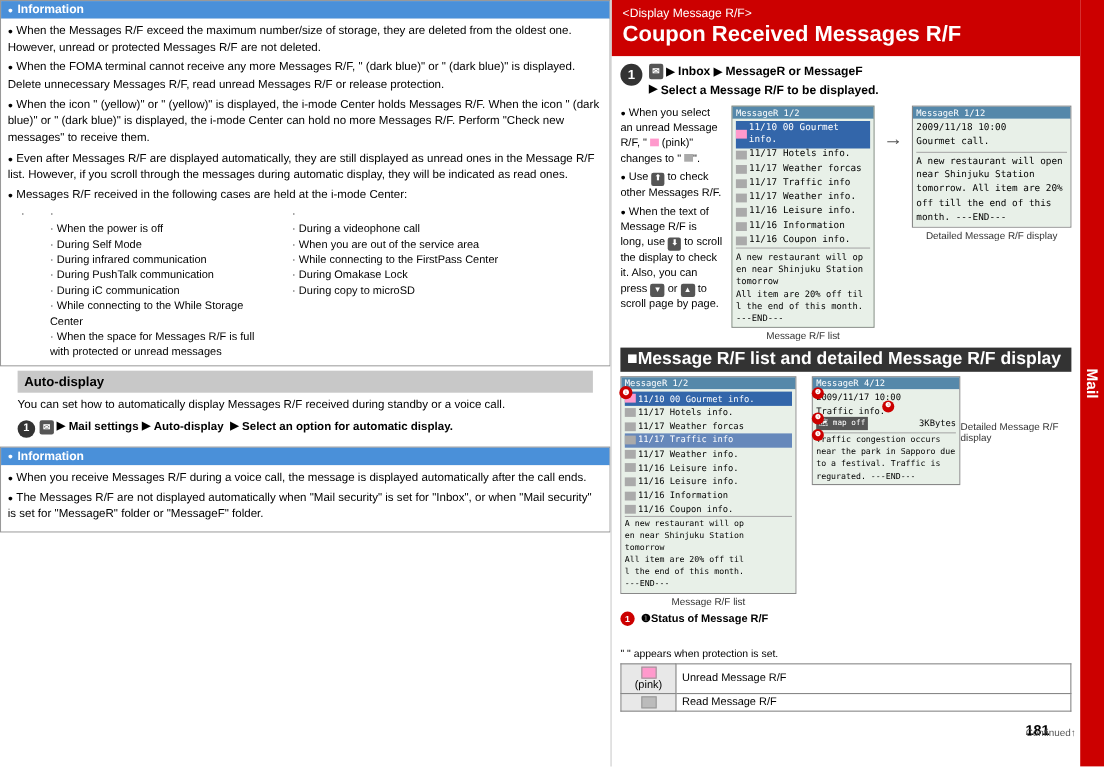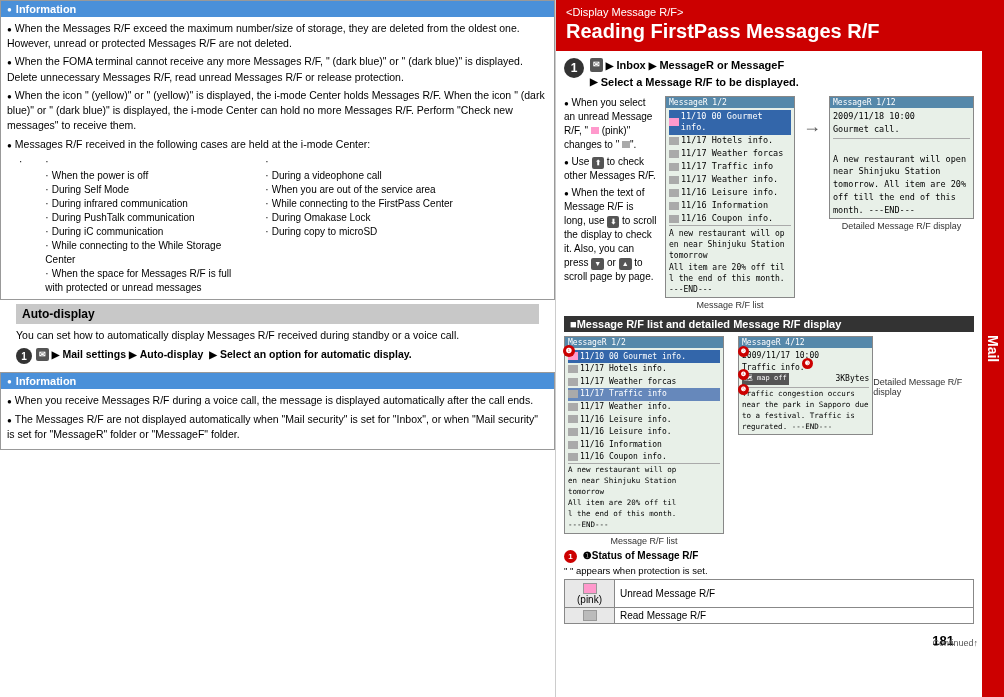--- a/index.html
+++ b/index.html
@@ -268,21 +268,21 @@
       align-items: center;
       font-size: 18px;
       color: #555;
       margin-top: 20px;
     }
 
     .section-title-bar {
       background: #333;
       color: white;
       font-weight: bold;
-      font-size: 11px;
+      font-size: 16px;
       padding: 2px 6px;
       margin: 4px 0;
     }
 
     .two-screens-row {
       display: flex;
       gap: 6px;
       margin-bottom: 4px;
       align-items: flex-start;
     }
@@ -369,20 +369,21 @@
 <div class="left-panel">
 
   <div class="info-box">
     <div class="info-box-header">
       <span>Information</span>
     </div>
     <div class="info-box-content">
       <p>When the Messages R/F exceed the maximum number/size of storage, they are deleted from the oldest one. However, unread or protected Messages R/F are not deleted.</p>
       <p>When the FOMA terminal cannot receive any more Messages R/F, " (dark blue)" or " (dark blue)" is displayed. Delete unnecessary Messages R/F, read unread Messages R/F or release protection.</p>
       <p>When the icon " (yellow)" or " (yellow)" is displayed, the i-mode Center holds Messages R/F. When the icon " (dark blue)" or " (dark blue)" is displayed, the i-mode Center can hold no more Messages R/F. Perform "Check new messages" to receive them.</p>
+      <p>Even after Messages R/F are displayed automatically, they are still displayed as unread ones in the Message R/F list. However, if you scroll through the messages during automatic display, they will be indicated as read ones.</p>
       <p>Messages R/F received in the following cases are held at the i-mode Center:</p>
       <div class="sub-list">
         <div style="display:flex; gap:20px; flex-wrap:wrap;">
           <div style="width:200px;">
             <div>When the power is off</div>
             <div>During Self Mode</div>
             <div>During infrared communication</div>
             <div>During PushTalk communication</div>
             <div>During iC communication</div>
             <div>While connecting to the While Storage Center</div>
@@ -430,21 +431,21 @@
       <p>The Messages R/F are not displayed automatically when "Mail security" is set for "Inbox", or when "Mail security" is set for "MessageR" folder or "MessageF" folder.</p>
     </div>
   </div>
 </div>
 
 <div class="right-wrapper">
   <div class="right-main">
 
     <div class="right-header">
       <div class="right-header-subtitle">&lt;Display Message R/F&gt;</div>
-      <div class="right-header-title">Reading FirstPass Messages R/F</div>
+      <div class="right-header-title">Coupon Received Messages R/F</div>
     </div>
 
     <div class="right-content">
 
       <div class="step-section">
         <div class="big-step-num">1</div>
         <div class="step-instruction">
           <div class="line">
             <span class="icon-btn">✉</span>
             <span class="arrow">▶</span>
@@ -516,21 +517,21 @@
         <div class="divider-arrow">→</div>
 
         <div style="display:flex;flex-direction:column;align-items:center;">
           <div class="phone-screen-detail">
             <div class="phone-screen-detail-header">
               <span>MessageR   1/12</span>
             </div>
             <div class="phone-screen-detail-body">
               <div>2009/11/18 10:00</div>
               <div>Gourmet call.</div>
-              <div style="border-top:1px solid #aaa;margin-top:2px;padding-top:14px;">A new restaurant will open near Shinjuku Station tomorrow. All item are 20% off till the end of this month. ---END---</div>
+              <div style="border-top:1px solid #aaa;margin-top:2px;padding-top:2px;">A new restaurant will open near Shinjuku Station tomorrow. All item are 20% off till the end of this month. ---END---</div>
             </div>
           </div>
           <div class="screen-label">Detailed Message R/F display</div>
         </div>
       </div>
 
       <div class="section-title-bar">■Message R/F list and detailed Message R/F display</div>
 
       <div class="two-screens-row">
 
@@ -608,21 +609,21 @@
                 <span style="position:absolute;top:-4px;left:-4px;width:11px;height:11px;border-radius:50%;background:#cc0000;color:white;font-size:6px;font-weight:bold;display:flex;align-items:center;justify-content:center;">❺</span>
                 <span>Traffic congestion occurs near the park in Sapporo due to a festival. Traffic is regurated. ---END---</span>
               </div>
             </div>
           </div>
           <div class="screen-label">Detailed Message R/F display</div>
         </div>
       </div>
 
       <div class="status-section">
-        <div style="font-weight:bold; margin-bottom:2px;">
+        <div style="font-weight:bold; margin-bottom:20px;">
           <span style="display:inline-flex;align-items:center;justify-content:center;width:13px;height:13px;border-radius:50%;background:#cc0000;color:white;font-size:8px;font-weight:bold;margin-right:3px;">1</span>
           <span>❶Status of Message R/F</span>
         </div>
         <div style="margin-bottom:3px;font-size:9.5px;">" " appears when protection is set.</div>
         <table class="status-table">
           <tbody>
               <tr>
             <td class="label-cell">
               <span style="display:inline-block;width:14px;height:11px;background:#ff99cc;border:1px solid #999;vertical-align:middle;"></span>
               <span>(pink)</span>

